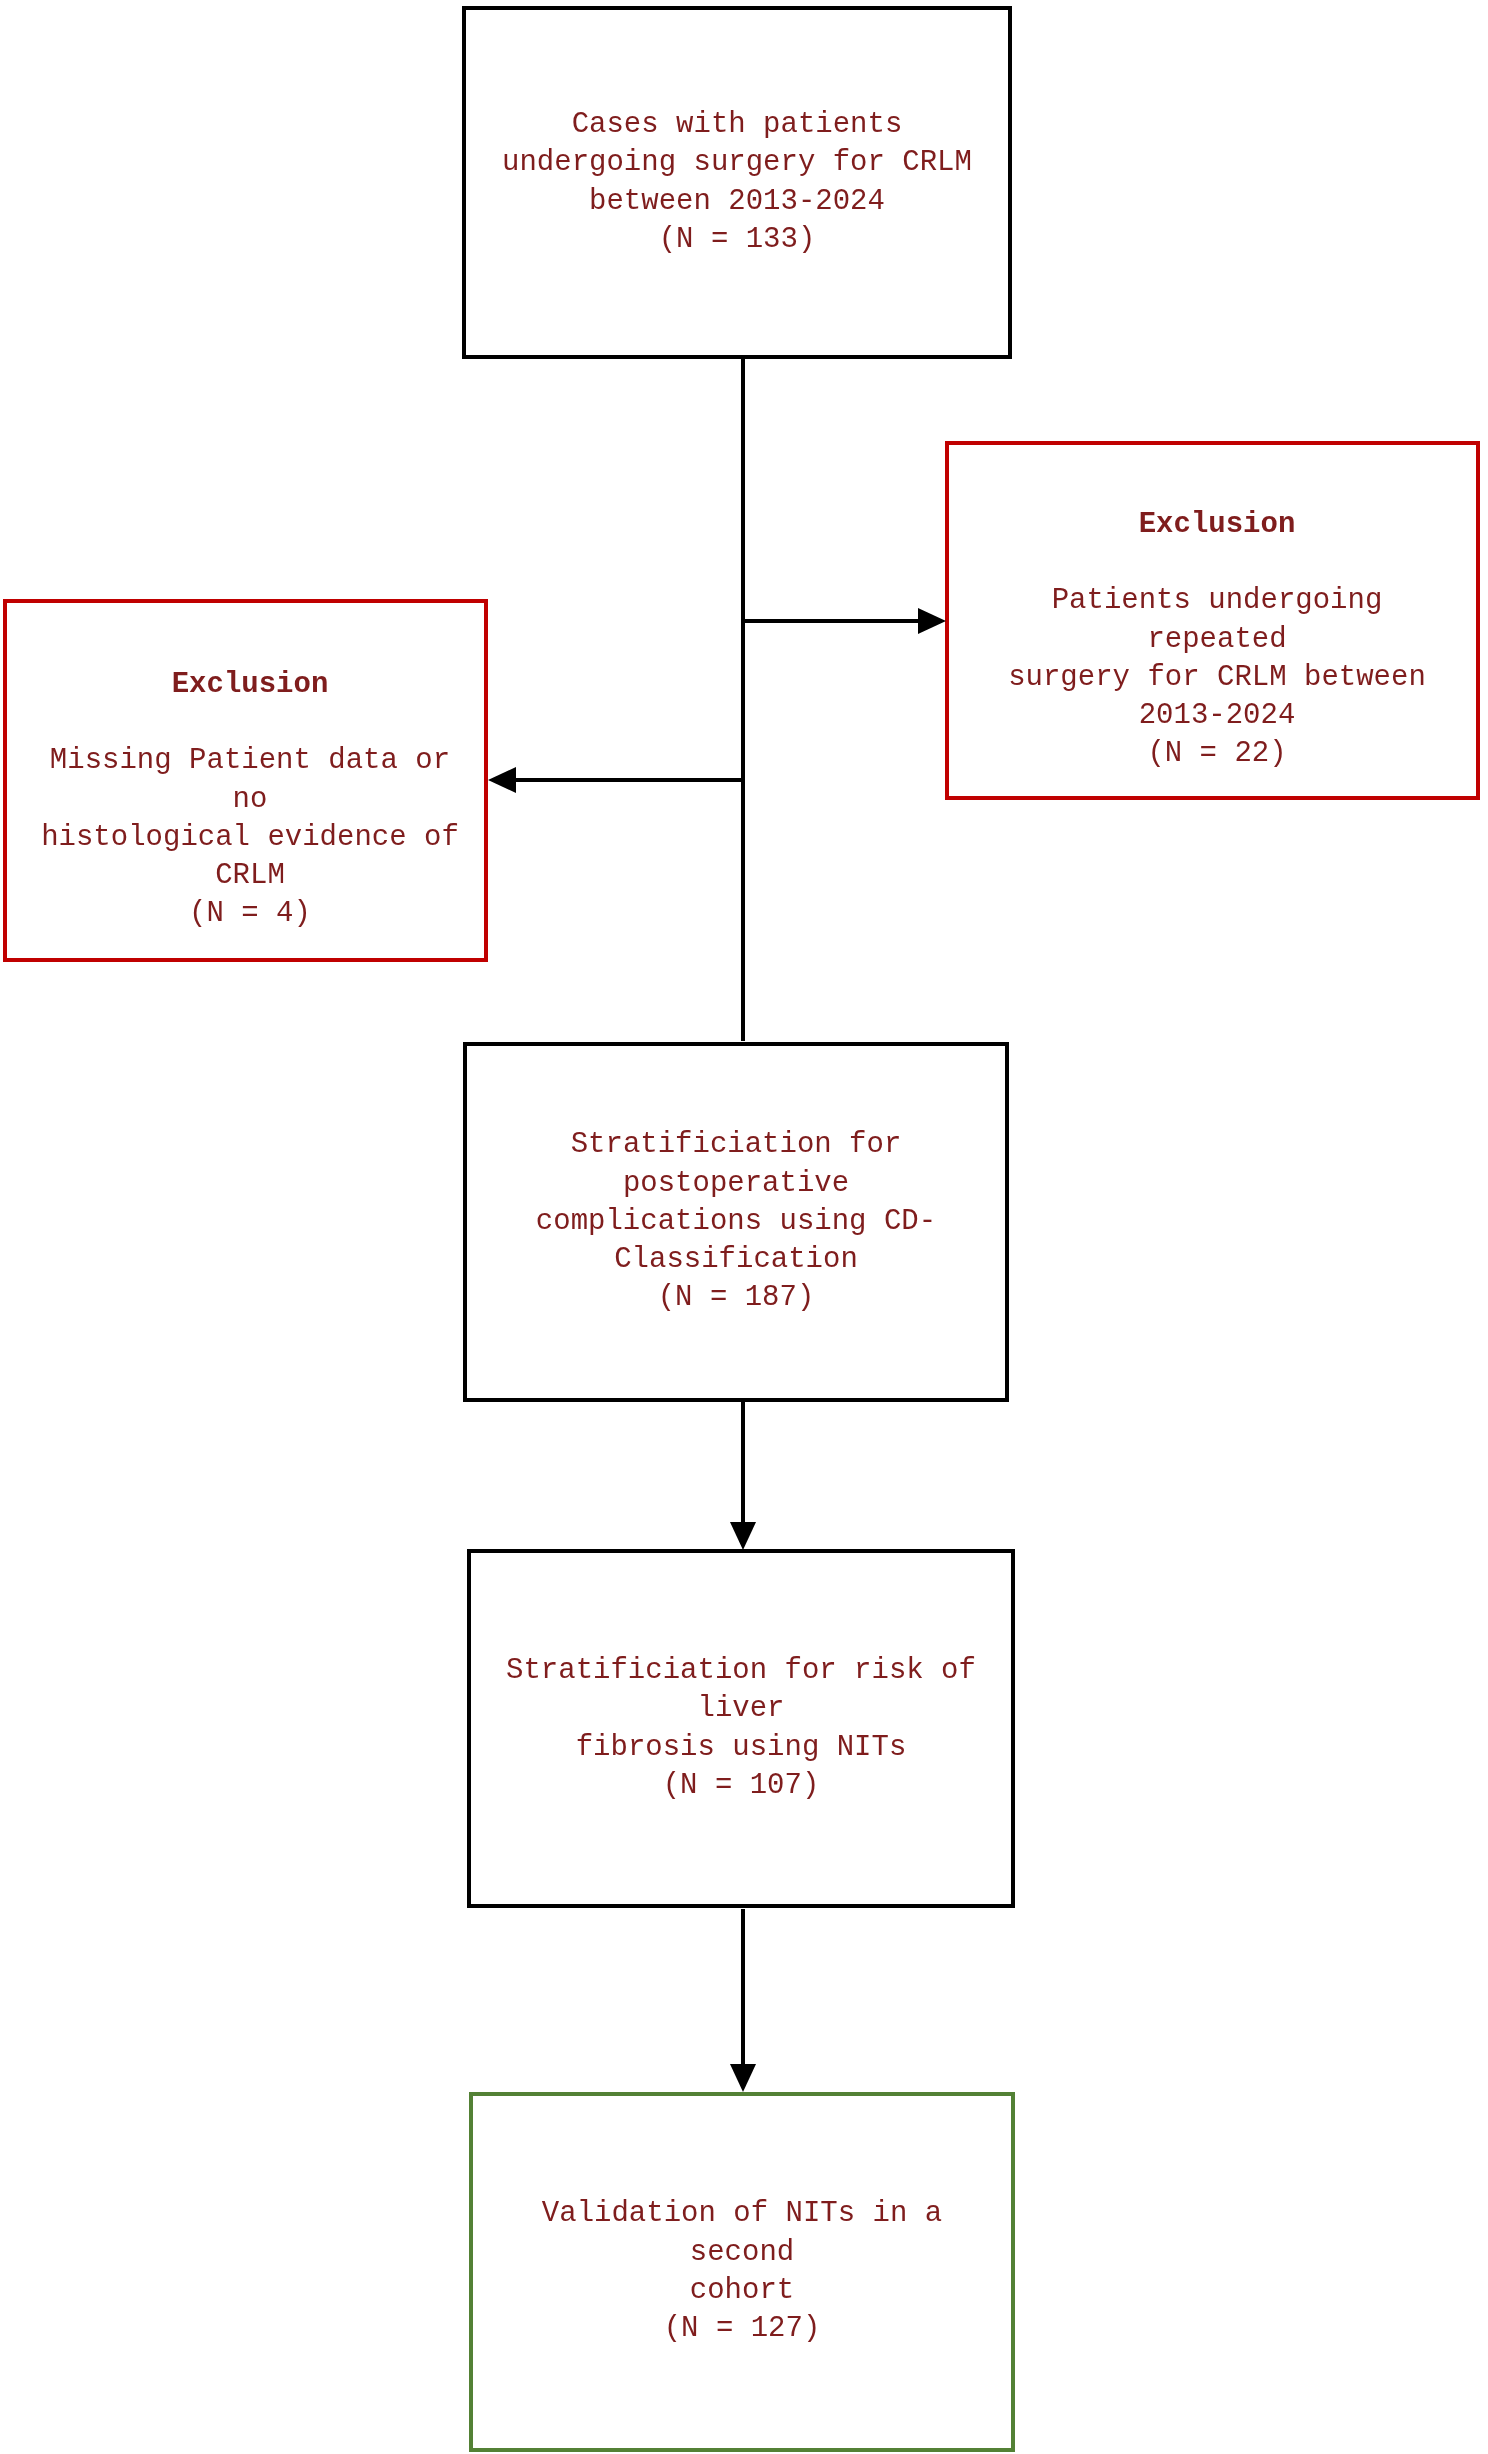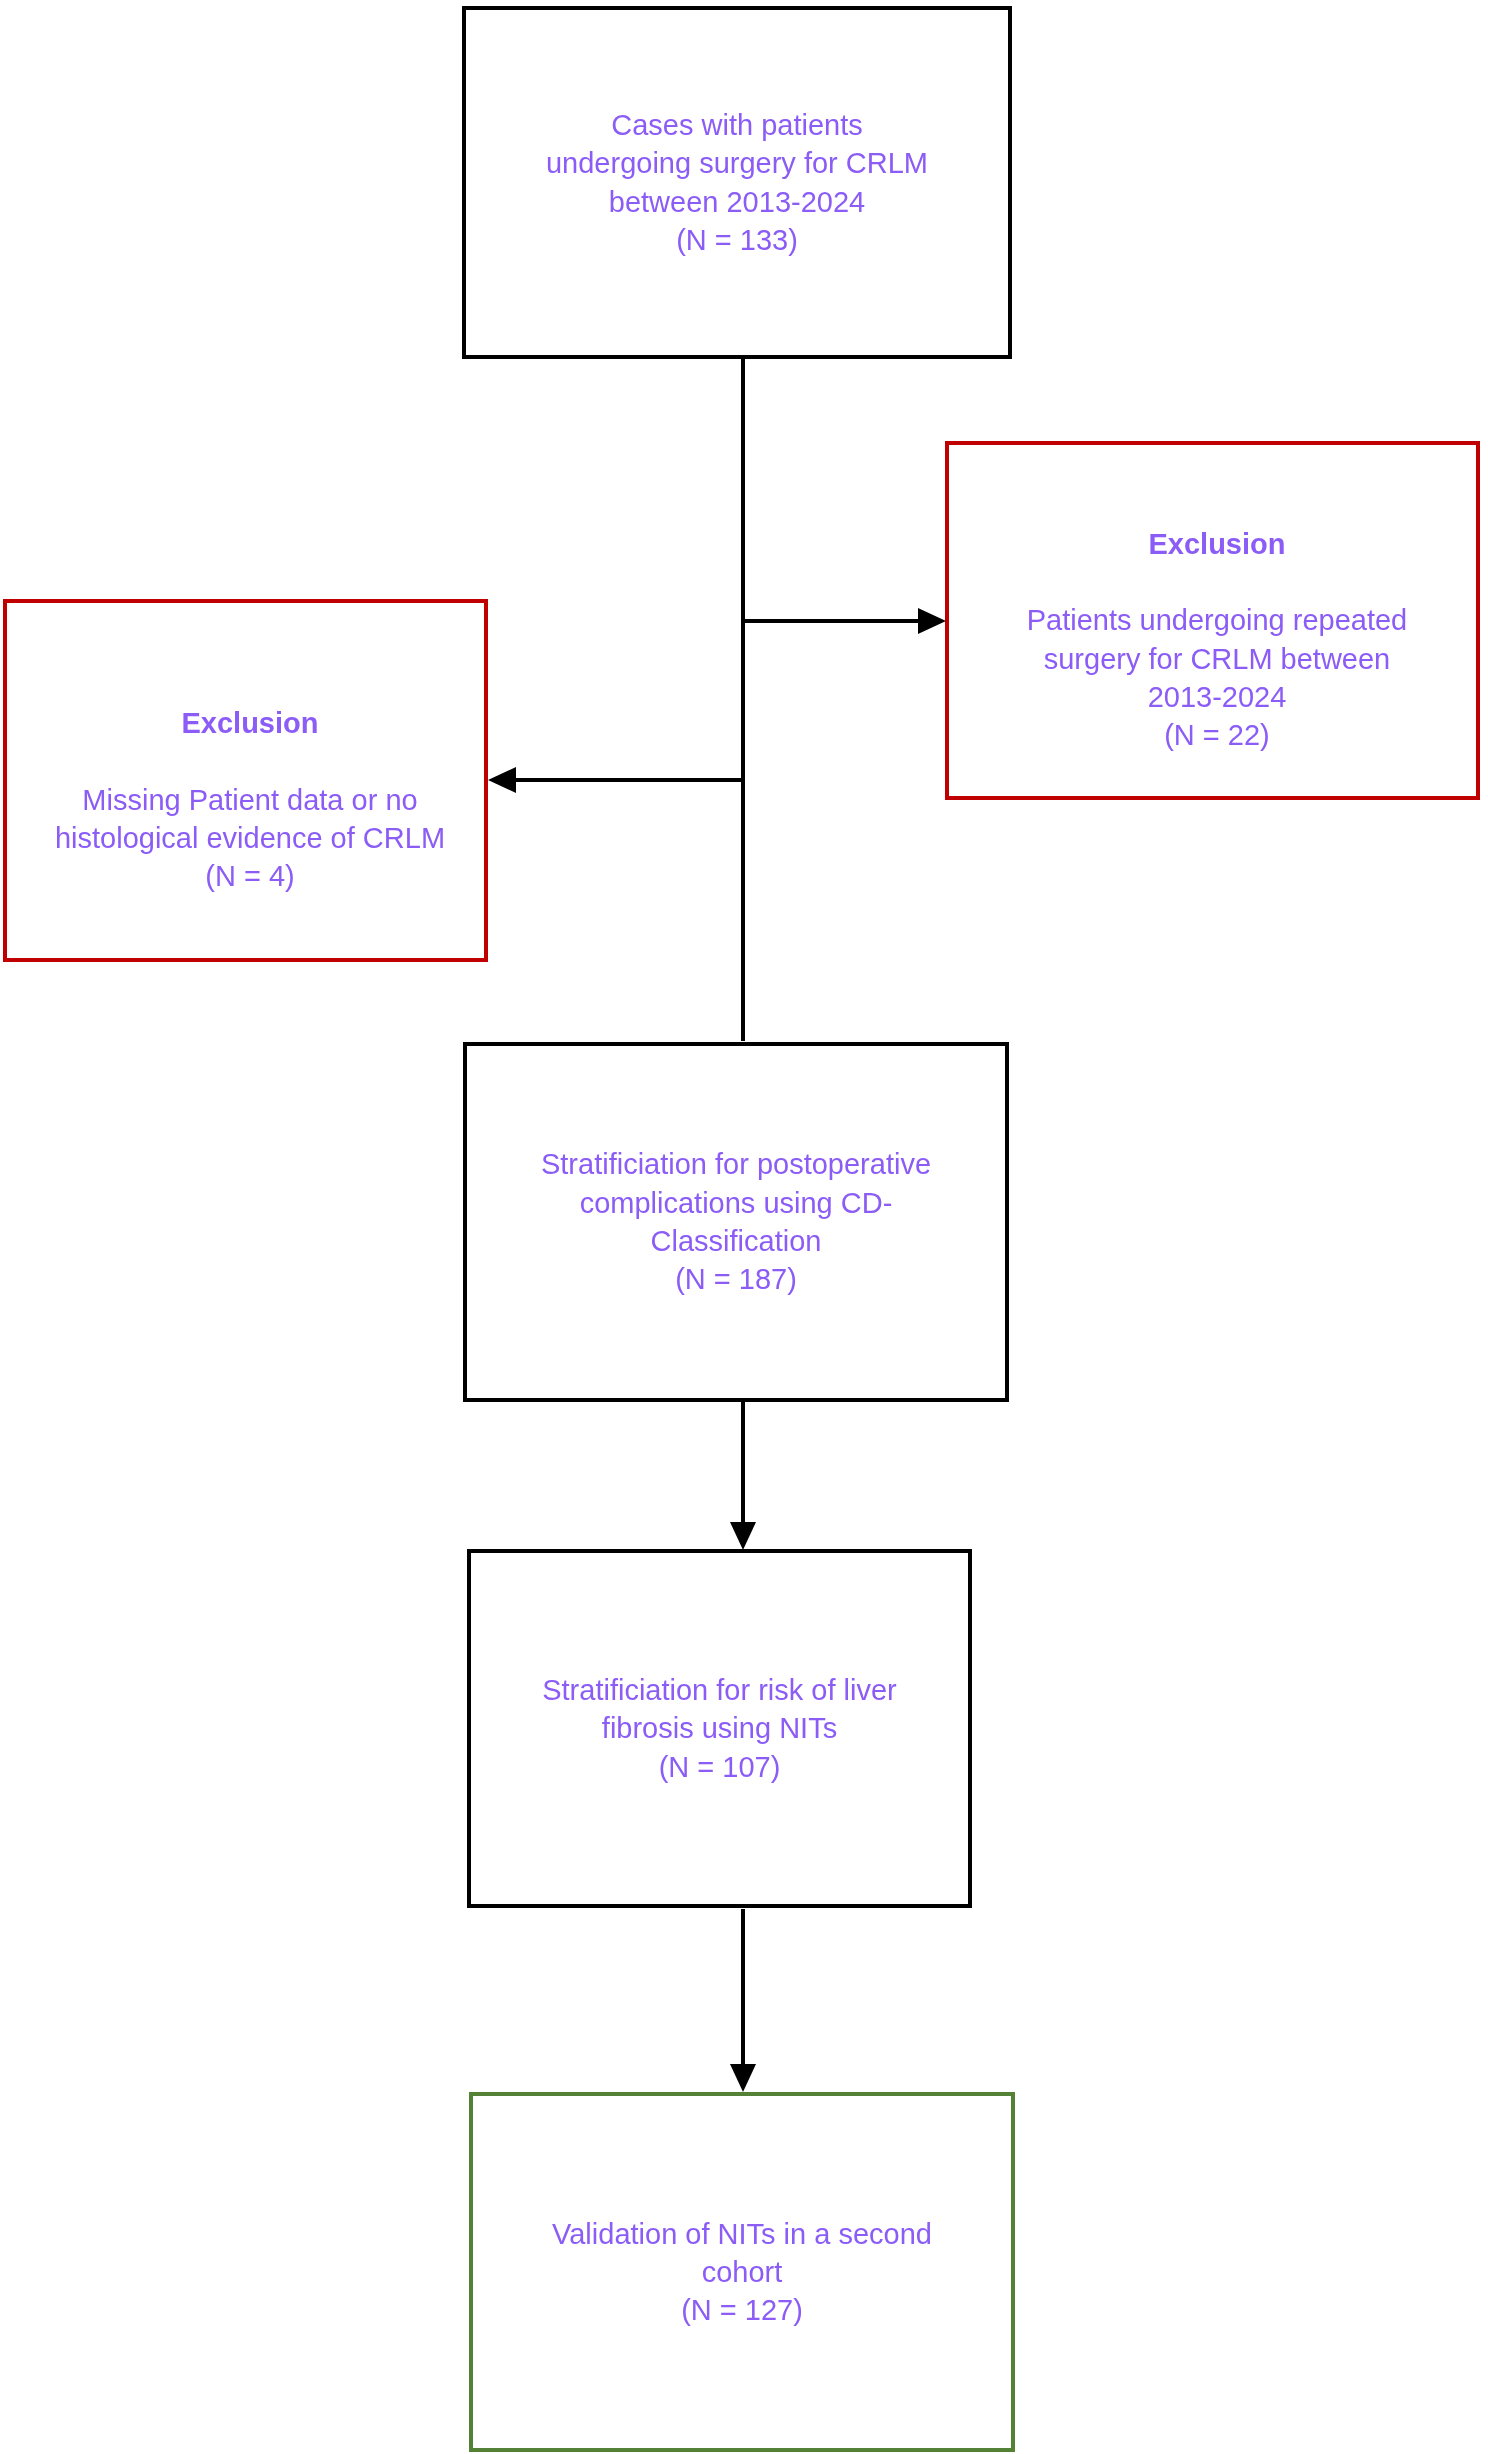--- a/index.html
+++ b/index.html
@@ -1,22 +1,22 @@
 <!DOCTYPE html>
 <html><head>
 <meta charset="utf-8">
 <style>
   html, body { margin: 0; padding: 0; background: #ffffff; }
   .canvas {
     position: relative;
     width: 1489px;
     height: 2454px;
     background: #ffffff;
-    font-family: Liberation Sans, sans-serif;
-    color: #8b5cf6;
+    font-family: Liberation Mono, monospace;
+    color: #7f1d1d;
   }
   .box {
     position: absolute;
     box-sizing: border-box;
     background: #ffffff;
     display: flex;
     align-items: center;
     justify-content: center;
     text-align: center;
     font-size: 29px;
@@ -32,21 +32,21 @@
   .arrowhead { position: absolute; width: 0; height: 0; }
   .arrow-right { border-top: 13px solid transparent; border-bottom: 13px solid transparent; border-left: 28px solid #000000; }
   .arrow-left  { border-top: 13px solid transparent; border-bottom: 13px solid transparent; border-right: 28px solid #000000; }
   .arrow-down  { border-left: 13px solid transparent; border-right: 13px solid transparent; border-top: 28px solid #000000; }
 
   
   #box-initial        { left: 462px; top: 6px;    width: 550px; height: 353px; }
   #box-excl-repeated  { left: 945px; top: 441px;  width: 535px; height: 359px; }
   #box-excl-missing   { left: 3px;   top: 599px;  width: 485px; height: 363px; }
   #box-strat-cd       { left: 463px; top: 1042px; width: 546px; height: 360px; }
-  #box-strat-nits     { left: 467px; top: 1549px; width: 505px; height: 359px; }
+  #box-strat-nits     { left: 467px; top: 1549px; width: 548px; height: 359px; }
   #box-validation     { left: 469px; top: 2092px; width: 546px; height: 360px; }
 
   
   #v-initial-to-cd       { left: 741px; top: 359px;  width: 4px;   height: 682px; }
   #h-branch-right        { left: 743px; top: 619px;  width: 175px; height: 4px; }
   #ah-branch-right       { left: 918px; top: 608px; }
   #h-branch-left         { left: 516px; top: 778px;  width: 229px; height: 4px; }
   #ah-branch-left        { left: 488px; top: 767px; }
   #v-cd-to-nits          { left: 741px; top: 1401px; width: 4px;   height: 121px; }
   #ah-cd-to-nits         { left: 730px; top: 1522px; }

